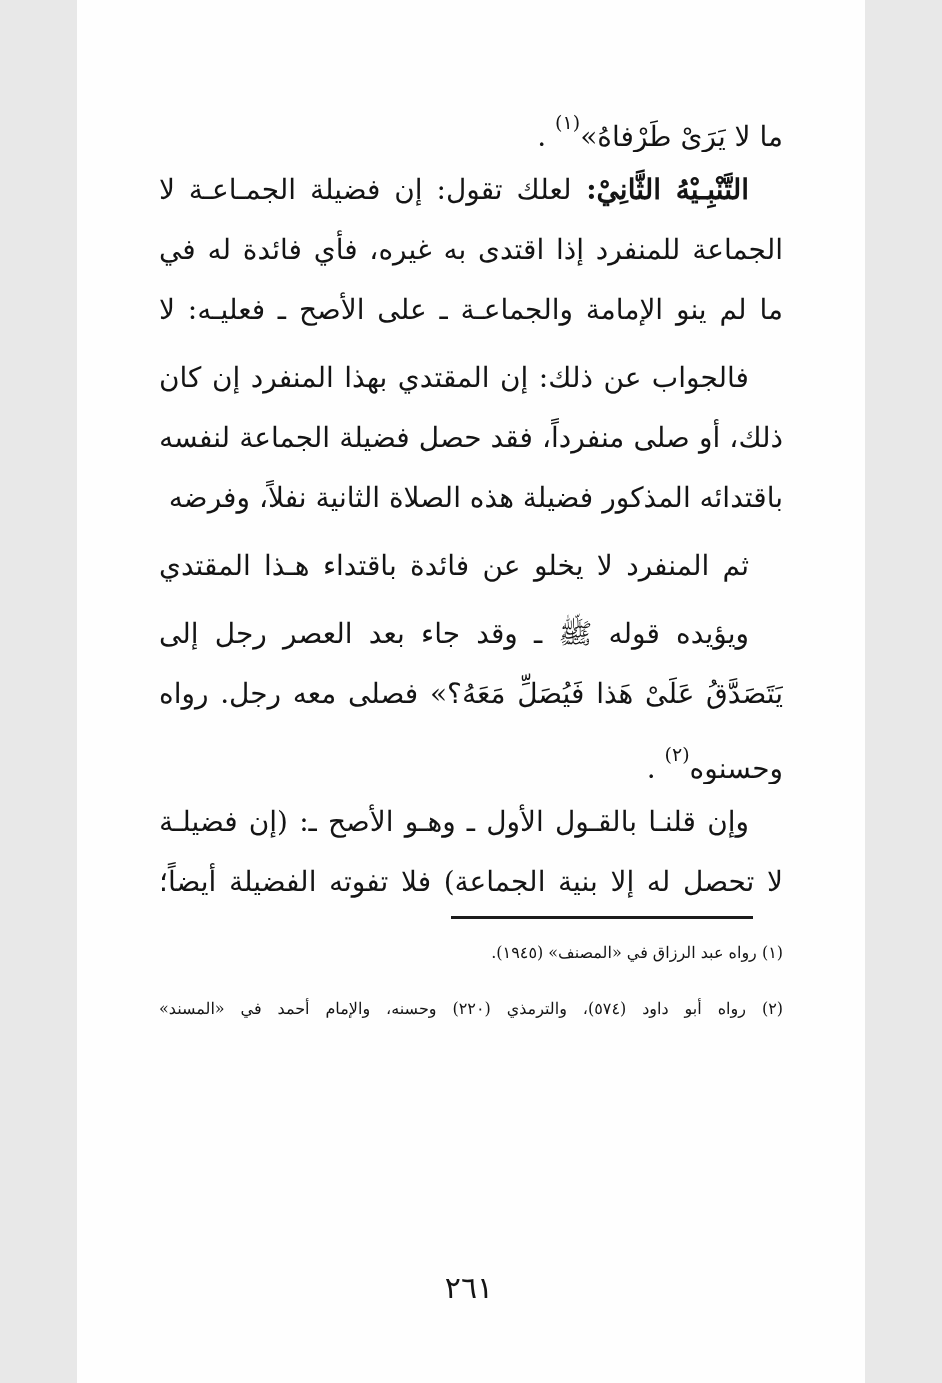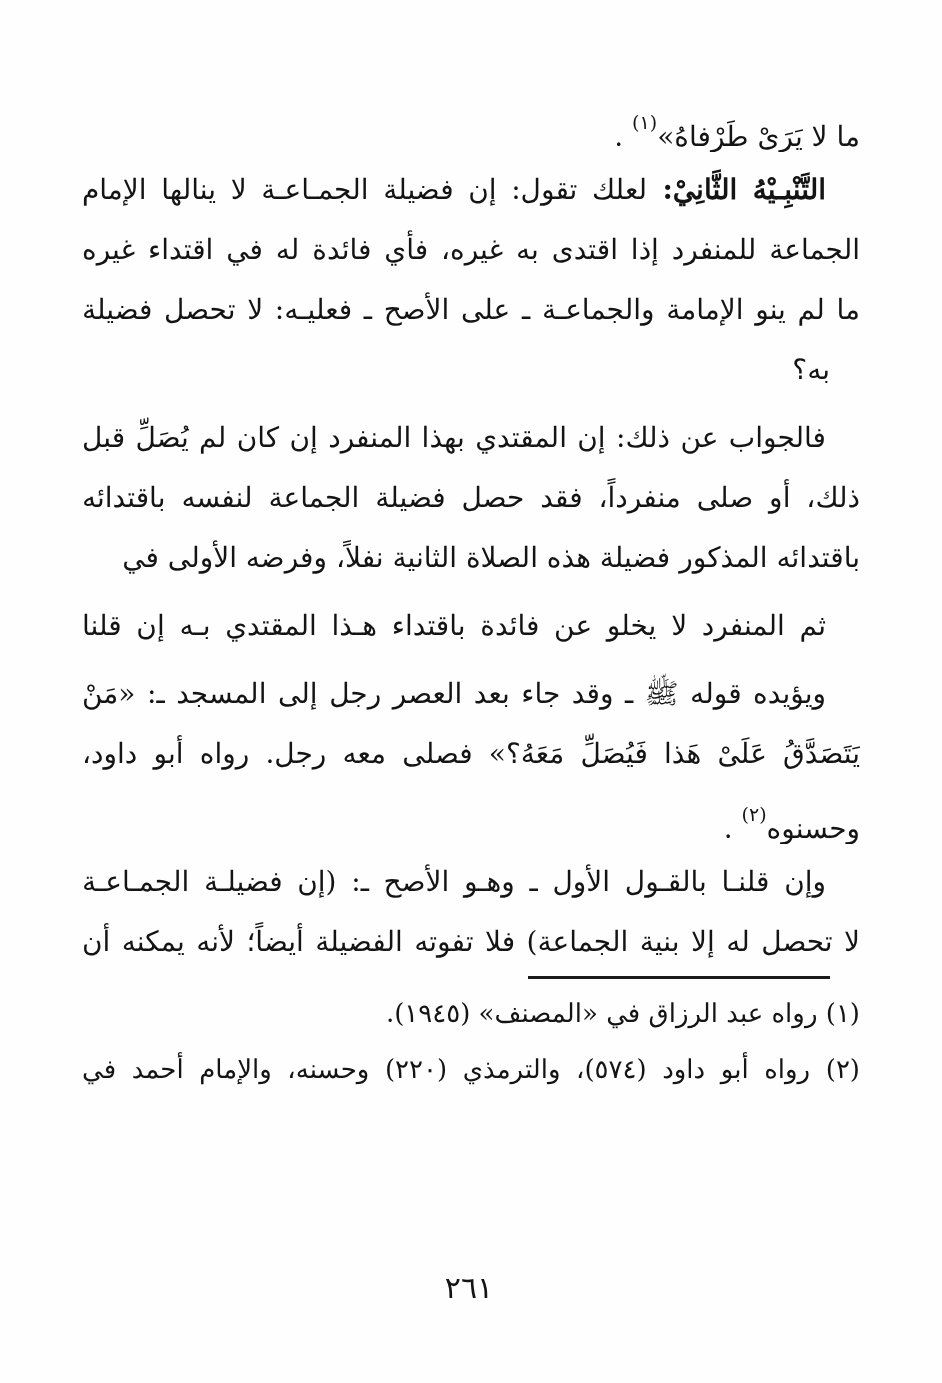--- a/index.html
+++ b/index.html
@@ -1,18 +1,18 @@
 <!DOCTYPE html>
 <html lang="ar" dir="rtl"><head>
 <meta charset="utf-8">
 <style>
   html, body { margin: 0; padding: 0; background: #e8e8e8; }
   .page {
     position: relative;
-    width: 942px;
+    width: 788px;
     height: 1383px;
     margin: 0 auto;
     background: #fefefe;
     color: #141414;
     direction: rtl;
     font-family: "DejaVu Serif", serif;
     overflow: hidden;
     text-decoration: underline;
   }
   .content {
@@ -42,21 +42,21 @@
     vertical-align: 28%;
     letter-spacing: 0;
   }
   .fn-sep {
     width: 302px;
     height: 3px;
     background: #1b1b1b;
     margin: 4px 30px 6px auto;
   }
   .fline {
-    font-size: 26px;
+    font-size: 16px;
     line-height: 56px;
     height: 56px;
     overflow: hidden;
   }
   .f-just { text-align: justify; text-align-last: justify; }
   .f-end  { text-align: right; text-align-last: right; }
   .f-cont { padding-right: 64px; }
   .page-num {
     position: absolute;
     bottom: 78px;
@@ -75,21 +75,20 @@
     <div class="bline end">
       <span>ما لا يَرَىْ طَرْفاهُ»</span><span class="sup">(١)</span><span> .</span>
     </div>
 
     <div class="para">
       <div class="bline indent">
         <span class="bold-head">التَّنْبِـيْهُ الثَّانِيْ: </span><span>لعلك تقول: إن فضيلة الجمـاعـة لا ينالها الإمام</span>
       </div>
       <div class="bline">الجماعة للمنفرد إذا اقتدى به غيره، فأي فائدة له في اقتداء غيره</div>
       <div class="bline">ما لم ينو الإمامة والجماعـة ـ على الأصح ـ فعليـه: لا تحصل فضيلة</div>
-      <div class="bline end indent-sm">به؟</div>
     </div>
 
     <div class="para">
       <div class="bline indent">فالجواب عن ذلك: إن المقتدي بهذا المنفرد إن كان لم يُصَلِّ قبل</div>
       <div class="bline">ذلك، أو صلى منفرداً، فقد حصل فضيلة الجماعة لنفسه باقتدائه بالمنفرد</div>
       <div class="bline end">باقتدائه المذكور فضيلة هذه الصلاة الثانية نفلاً، وفرضه الأولى في الأصح.</div>
     </div>
 
     <div class="para">
       <div class="bline indent">ثم المنفرد لا يخلو عن فائدة باقتداء هـذا المقتدي بـه إن قلنا بالقول</div>

